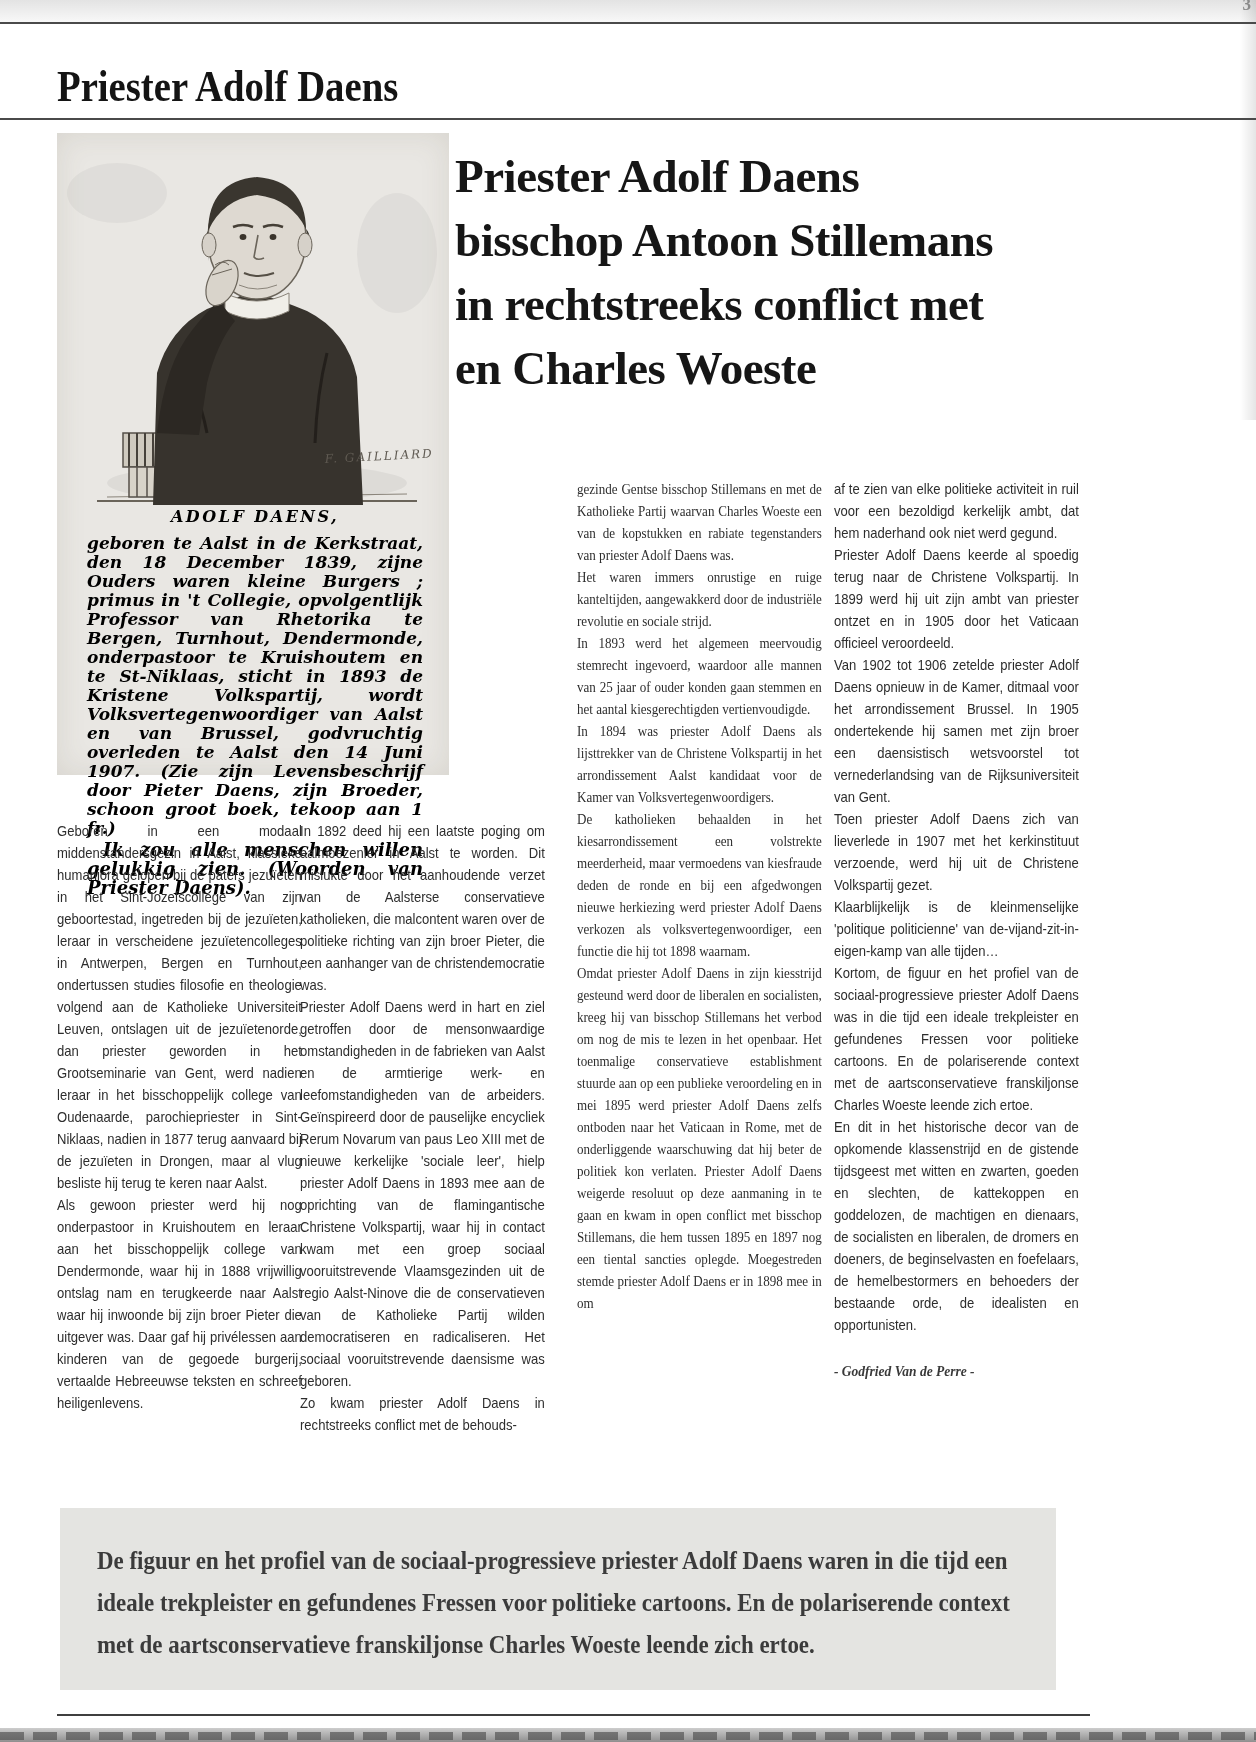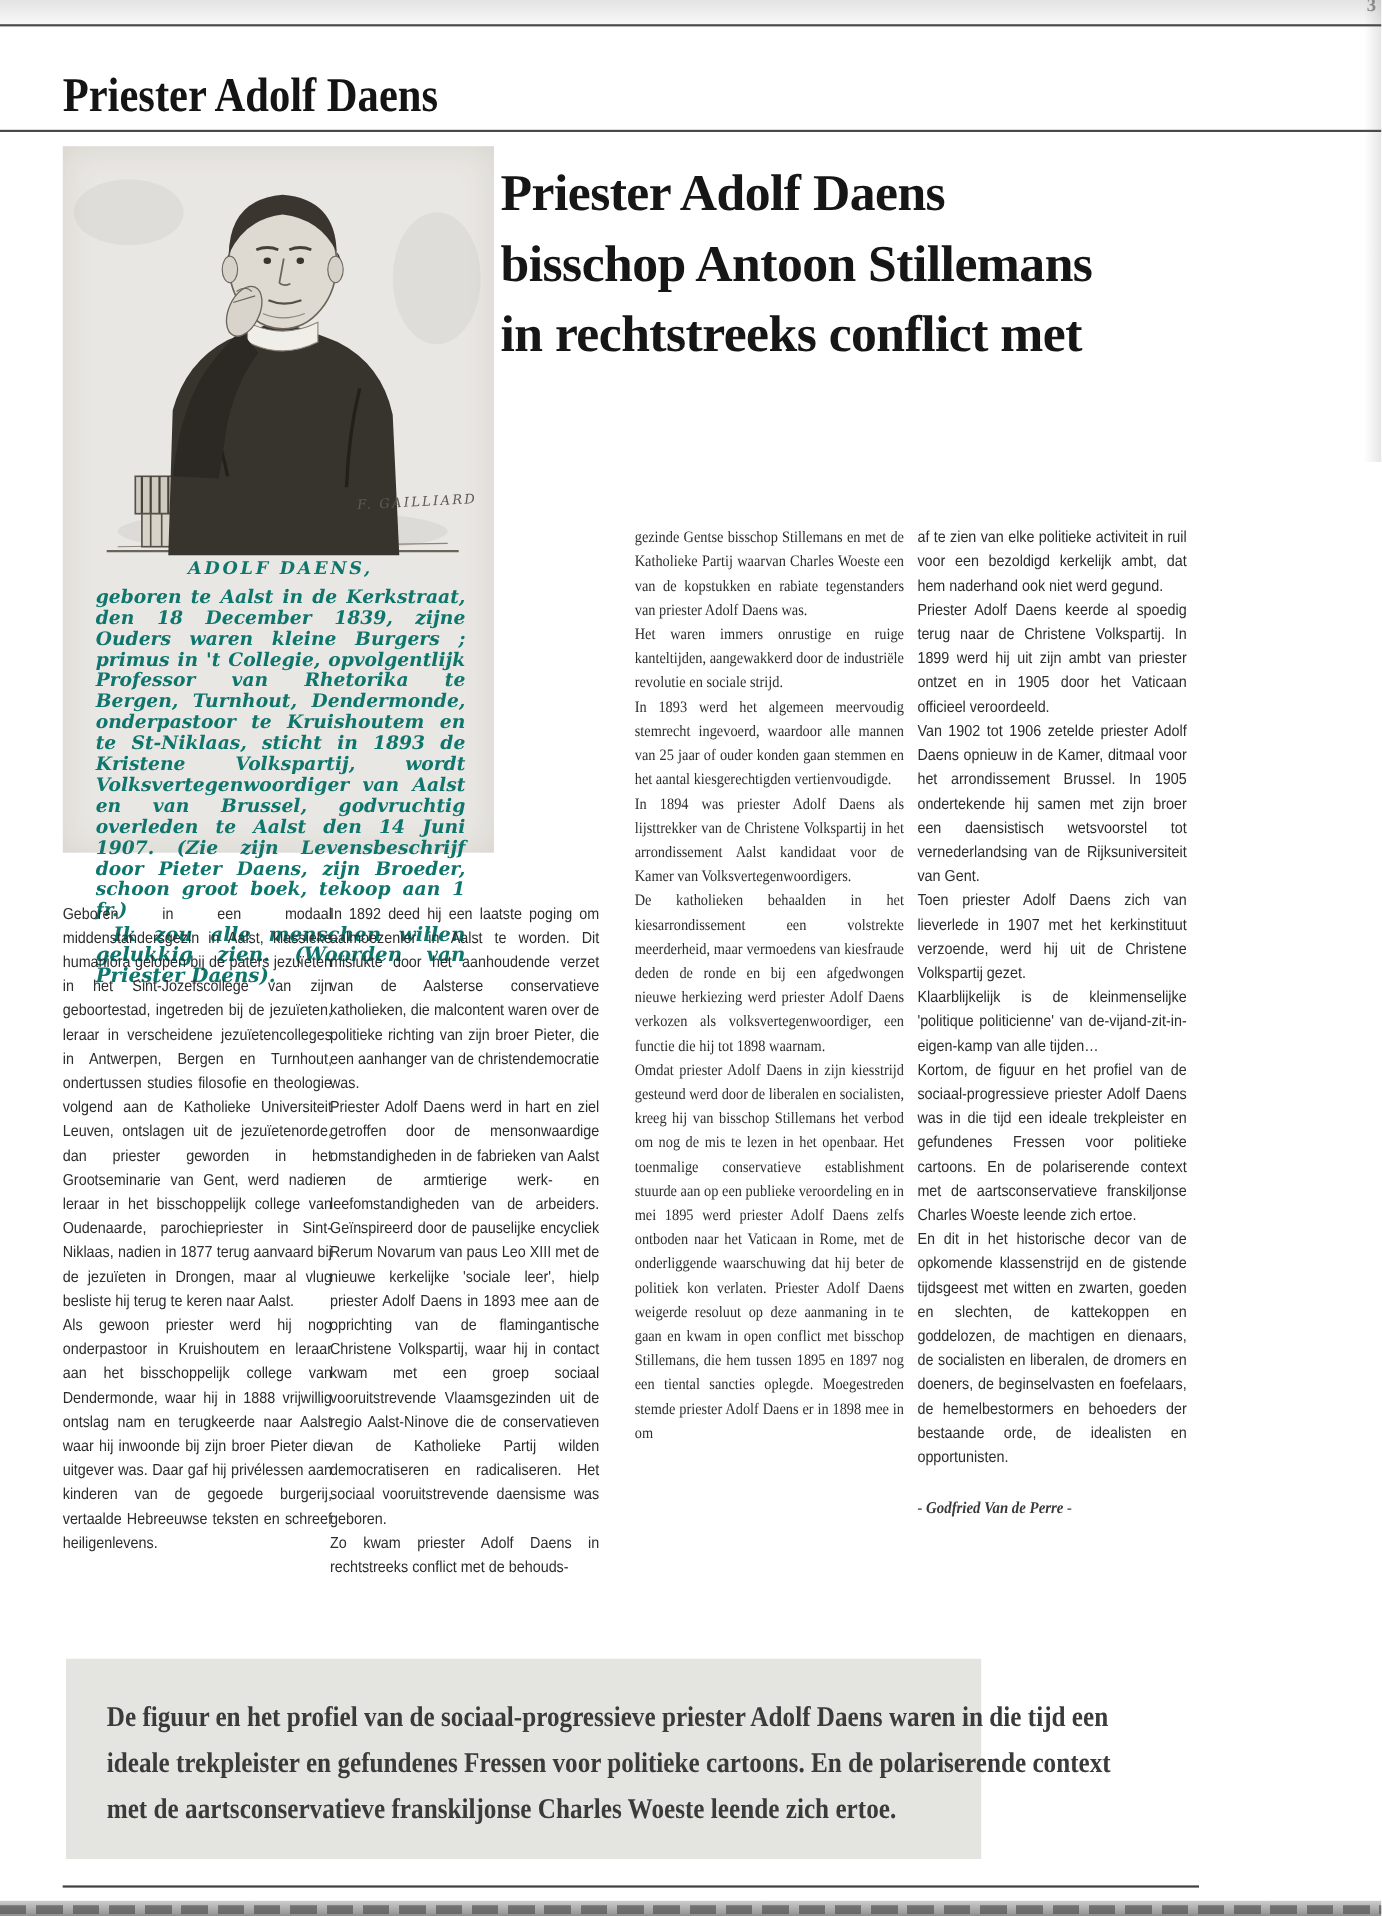--- a/index.html
+++ b/index.html
@@ -27,21 +27,21 @@
 
   .masthead { position:absolute; left:57px; top:32px; font-family:"Liberation Serif",serif;
     font-weight:bold; font-size:44px; color:#141414; white-space:nowrap;
     transform:scaleX(.88); transform-origin:left top; letter-spacing:0px; }
 
   
   .photo { position:absolute; left:57px; top:133px; width:392px; height:642px;
     background:#e9e7e3; box-shadow:inset 0 0 30px rgba(90,80,60,.12); }
   .photo svg { display:block; }
   .caption { padding:2px 26px 0 30px; font-family:"DejaVu Serif","Liberation Serif",serif;
-    color:#0f766e; }
+    color:#000000; }
   .caption-title { text-align:center; font-size:16px; font-weight:bold; font-style:italic;
     letter-spacing:2.5px; margin:0 0 8px 0; }
   .caption-body { font-size:17px; line-height:19px; font-style:italic; font-weight:bold;
     text-align:justify; margin:0; }
   .caption-quote { font-size:18px; line-height:19px; font-style:italic; font-weight:bold;
     text-align:justify; text-indent:16px; margin:2px 0 0 0; }
 
   
   .headline { position:absolute; left:455px; top:144px; width:660px;
     font-family:"Liberation Serif",serif; font-weight:bold; color:#161616; }
@@ -53,21 +53,21 @@
     font-size:14.5px; line-height:22px; text-align:justify; color:#2d2d2d; }
   .col-inner p { margin:0; }
   #col1 { left:57px;  top:820px; }
   #col2 { left:300px; top:820px; }
   #col3 { left:577px; top:478px;font-family:Liberation Serif, serif; }
   #col4 { left:834px; top:478px; }
   .byline { margin-top:24px !important; font-family:"Liberation Serif",serif;
     font-style:italic; font-weight:bold; font-size:15px; text-align:left; color:#3a3a3a; }
 
   
-  .pullquote { position:absolute; left:60px; top:1508px; width:832px; height:182px;
+  .pullquote { position:absolute; left:60px; top:1508px; width:996px; height:182px;
     background:#e4e4e1; }
   .pullquote-text { position:absolute; left:37px; top:32px; width:1080px;
     transform:scaleX(.881); transform-origin:left top;
     font-family:"Liberation Serif",serif; font-weight:bold;
     font-size:26px; line-height:42px; color:#3b3b3b; }
 </style>
 </head>
 <body>
 
 <div class="page">
@@ -125,20 +125,21 @@
       <p class="caption-title">ADOLF DAENS,</p>
       <p class="caption-body">geboren te Aalst in de Kerkstraat, den 18 December 1839, zijne Ouders waren kleine Burgers ; primus in 't Collegie, opvolgentlijk Professor van Rhetorika te Bergen, Turnhout, Dendermonde, onderpastoor te Kruishoutem en te St-Niklaas, sticht in 1893 de Kristene Volkspartij, wordt Volksvertegenwoordiger van Aalst en van Brussel, godvruchtig overleden te Aalst den 14 Juni 1907. (Zie zijn Levensbeschrijf door Pieter Daens, zijn Broeder, schoon groot boek, tekoop aan 1 fr.)</p>
       <p class="caption-quote">Ik zou alle menschen willen gelukkig zien. (Woorden van Priester Daens).</p>
     </div>
   </div>
 
   <div class="headline">
     <div class="headline-line">Priester Adolf Daens</div>
     <div class="headline-line">bisschop Antoon Stillemans</div>
     <div class="headline-line">in rechtstreeks conflict met</div>
+    <div class="headline-line">en Charles Woeste</div>
   </div>
 
   <div class="col" id="col1">
     <div class="col-inner">
       <p>Geboren in een modaal middenstandersgezin in Aalst, klassieke humaniora gelopen bij de paters jezuïeten in het Sint-Jozefscollege van zijn geboortestad, ingetreden bij de jezuïeten, leraar in verscheidene jezuïetencolleges in Antwerpen, Bergen en Turnhout, ondertussen studies filosofie en theologie volgend aan de Katholieke Universiteit Leuven, ontslagen uit de jezuïetenorde, dan priester geworden in het Grootseminarie van Gent, werd nadien leraar in het bisschoppelijk college van Oudenaarde, parochiepriester in Sint-Niklaas, nadien in 1877 terug aanvaard bij de jezuïeten in Drongen, maar al vlug besliste hij terug te keren naar Aalst.</p>
       <p>Als gewoon priester werd hij nog onderpastoor in Kruishoutem en leraar aan het bisschoppelijk college van Dendermonde, waar hij in 1888 vrijwillig ontslag nam en terugkeerde naar Aalst waar hij inwoonde bij zijn broer Pieter die uitgever was. Daar gaf hij privélessen aan kinderen van de gegoede burgerij, vertaalde Hebreeuwse teksten en schreef heiligenlevens.</p>
     </div>
   </div>
 
   <div class="col" id="col2">

